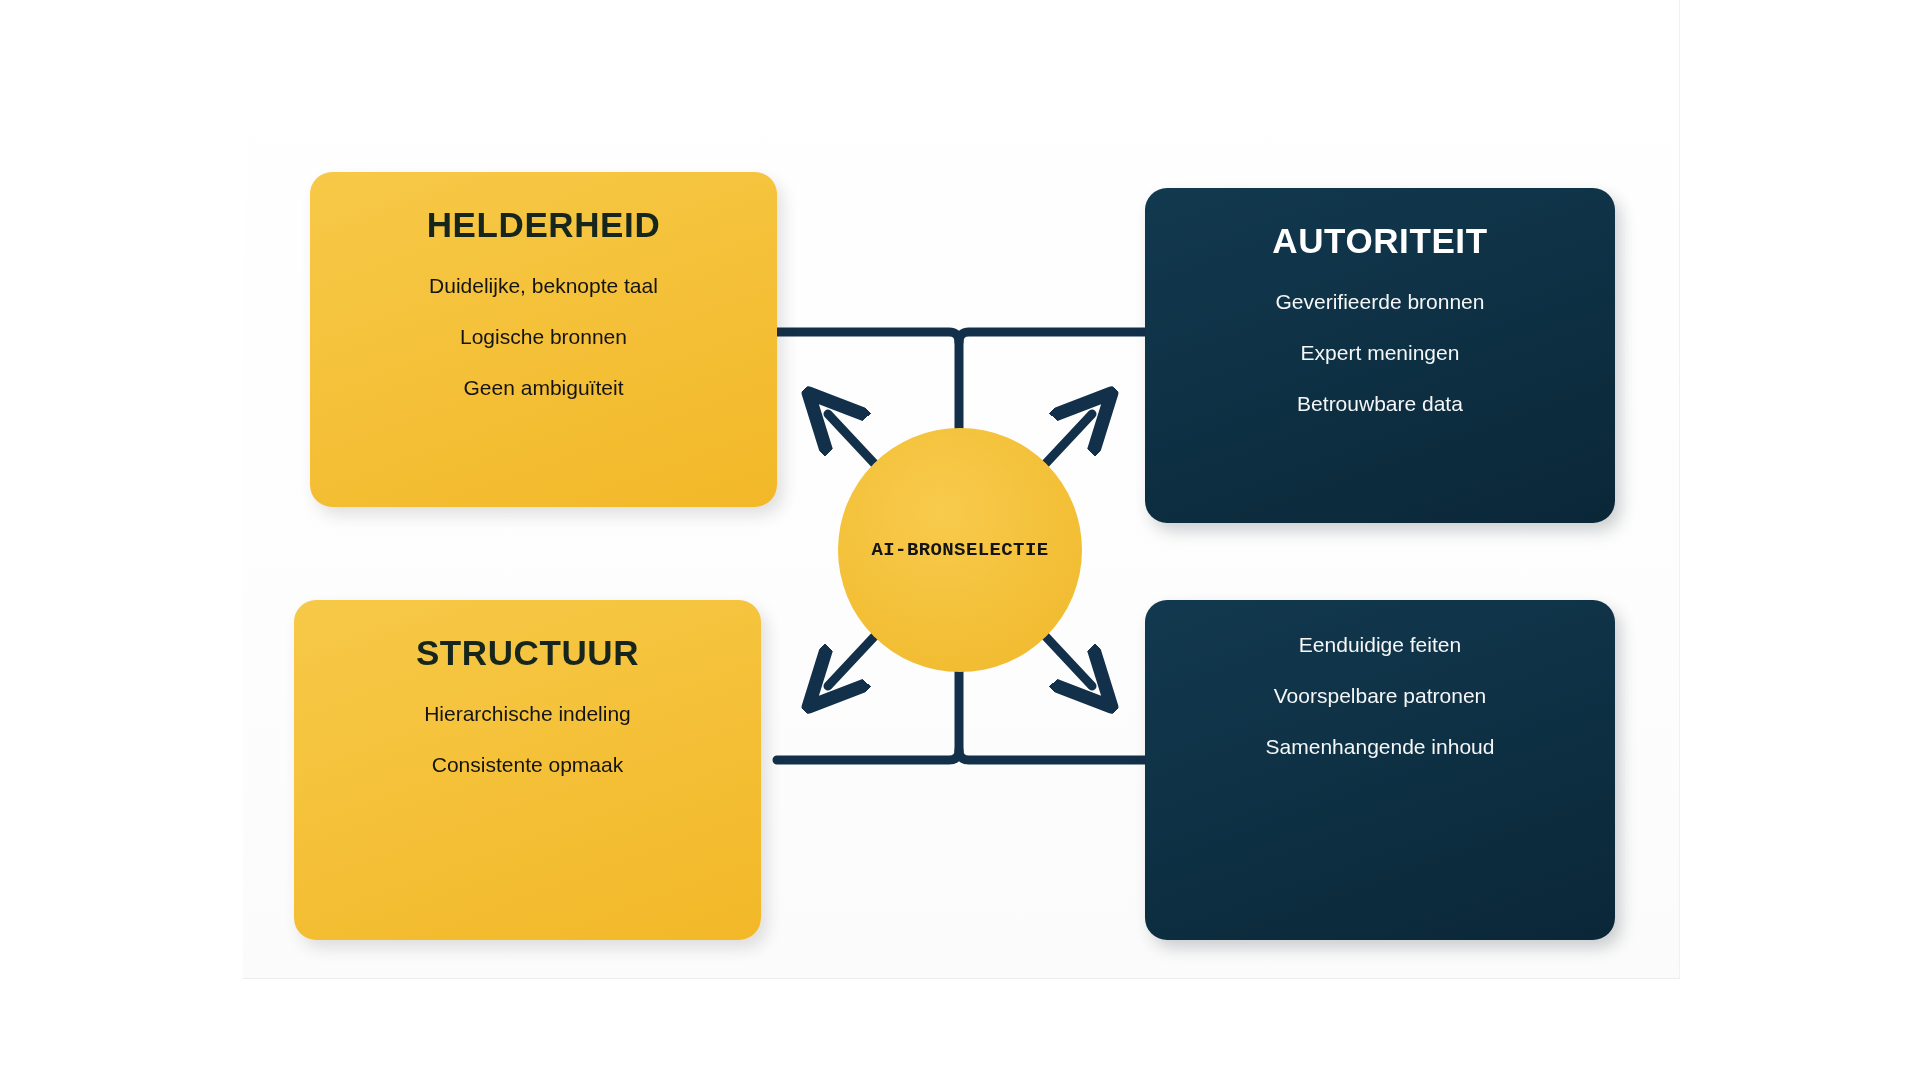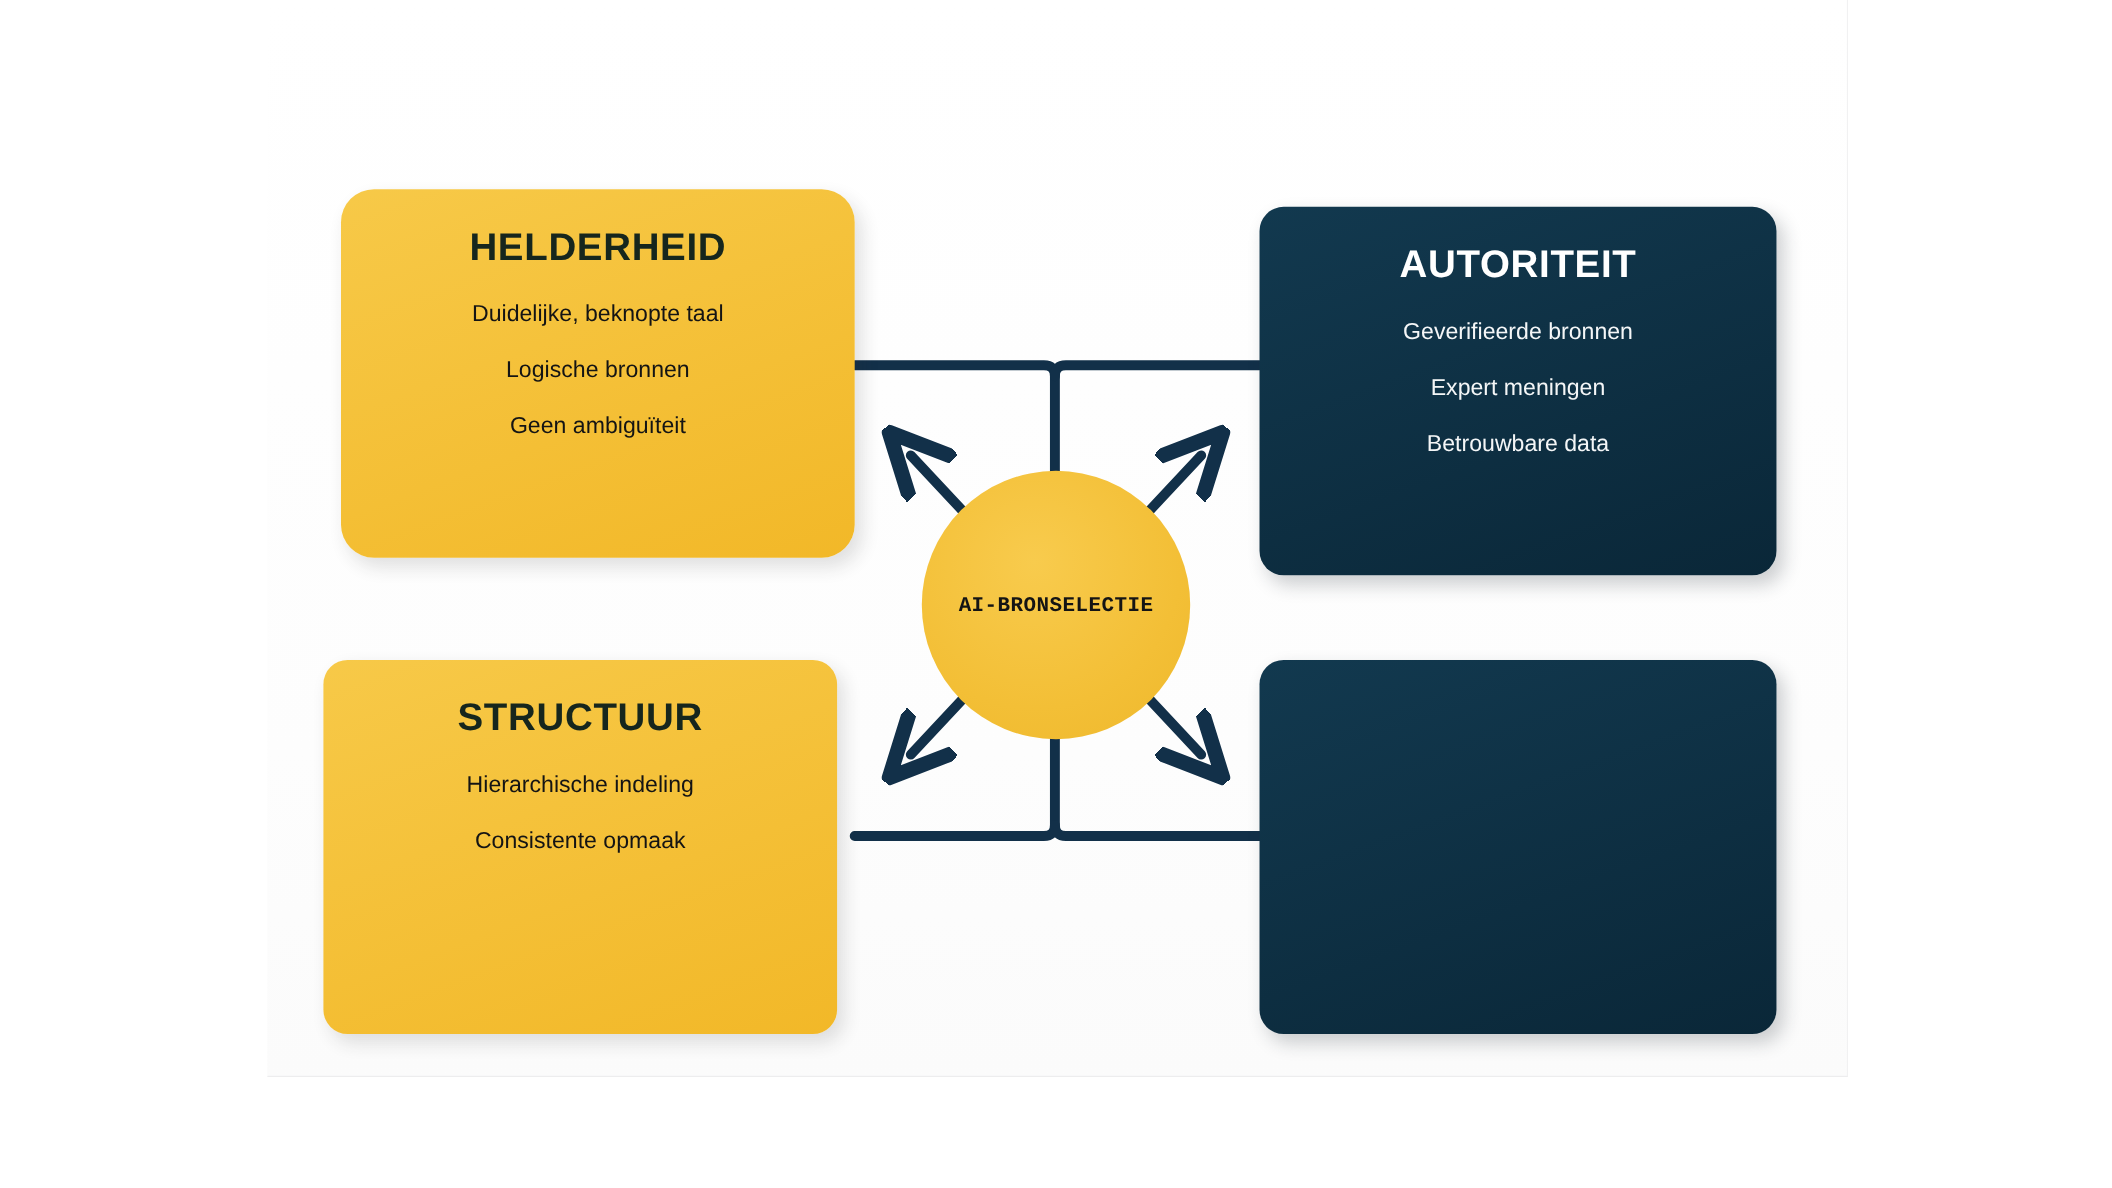--- a/index.html
+++ b/index.html
@@ -89,21 +89,21 @@
     font-weight: 400;
     line-height: 1.0;
     margin-bottom: 30px;
     text-align: center;
   }
   .card-list li:last-child { margin-bottom: 0; }
   .card.light .card-list li { color: #141414; }
   .card.dark  .card-list li { color: #f4f6f7; }
 
   
-  #card-helderheid  { left: 310px;  top: 172px; width: 467px; height: 335px; border-radius: 30px; }
+  #card-helderheid  { left: 310px;  top: 172px; width: 467px; height: 335px; }
   #card-autoriteit  { left: 1145px; top: 188px; width: 470px; height: 335px; }
   #card-structuur   { left: 294px;  top: 600px; width: 467px; height: 340px; }
   #card-consistentie{ left: 1145px; top: 600px; width: 470px; height: 340px; }
 
   
   #hub {
     position: absolute;
     left: 838px;
     top: 428px;
     width: 244px;
@@ -175,19 +175,24 @@
 
   <div class="card light" id="card-structuur">
     <h2 class="card-title">STRUCTUUR</h2>
     <ul class="card-list">
       <li>Hierarchische indeling</li>
       <li>Consistente opmaak</li>
     </ul>
   </div>
 
   <div class="card dark" id="card-consistentie">
+    <ul class="card-list">
+      <li>Eenduidige feiten</li>
+      <li>Voorspelbare patronen</li>
+      <li>Samenhangende inhoud</li>
+    </ul>
   </div>
 
   <div id="hub">
     <span id="hub-label">AI-BRONSELECTIE</span>
   </div>
 
 </div>
 
 </body></html>

